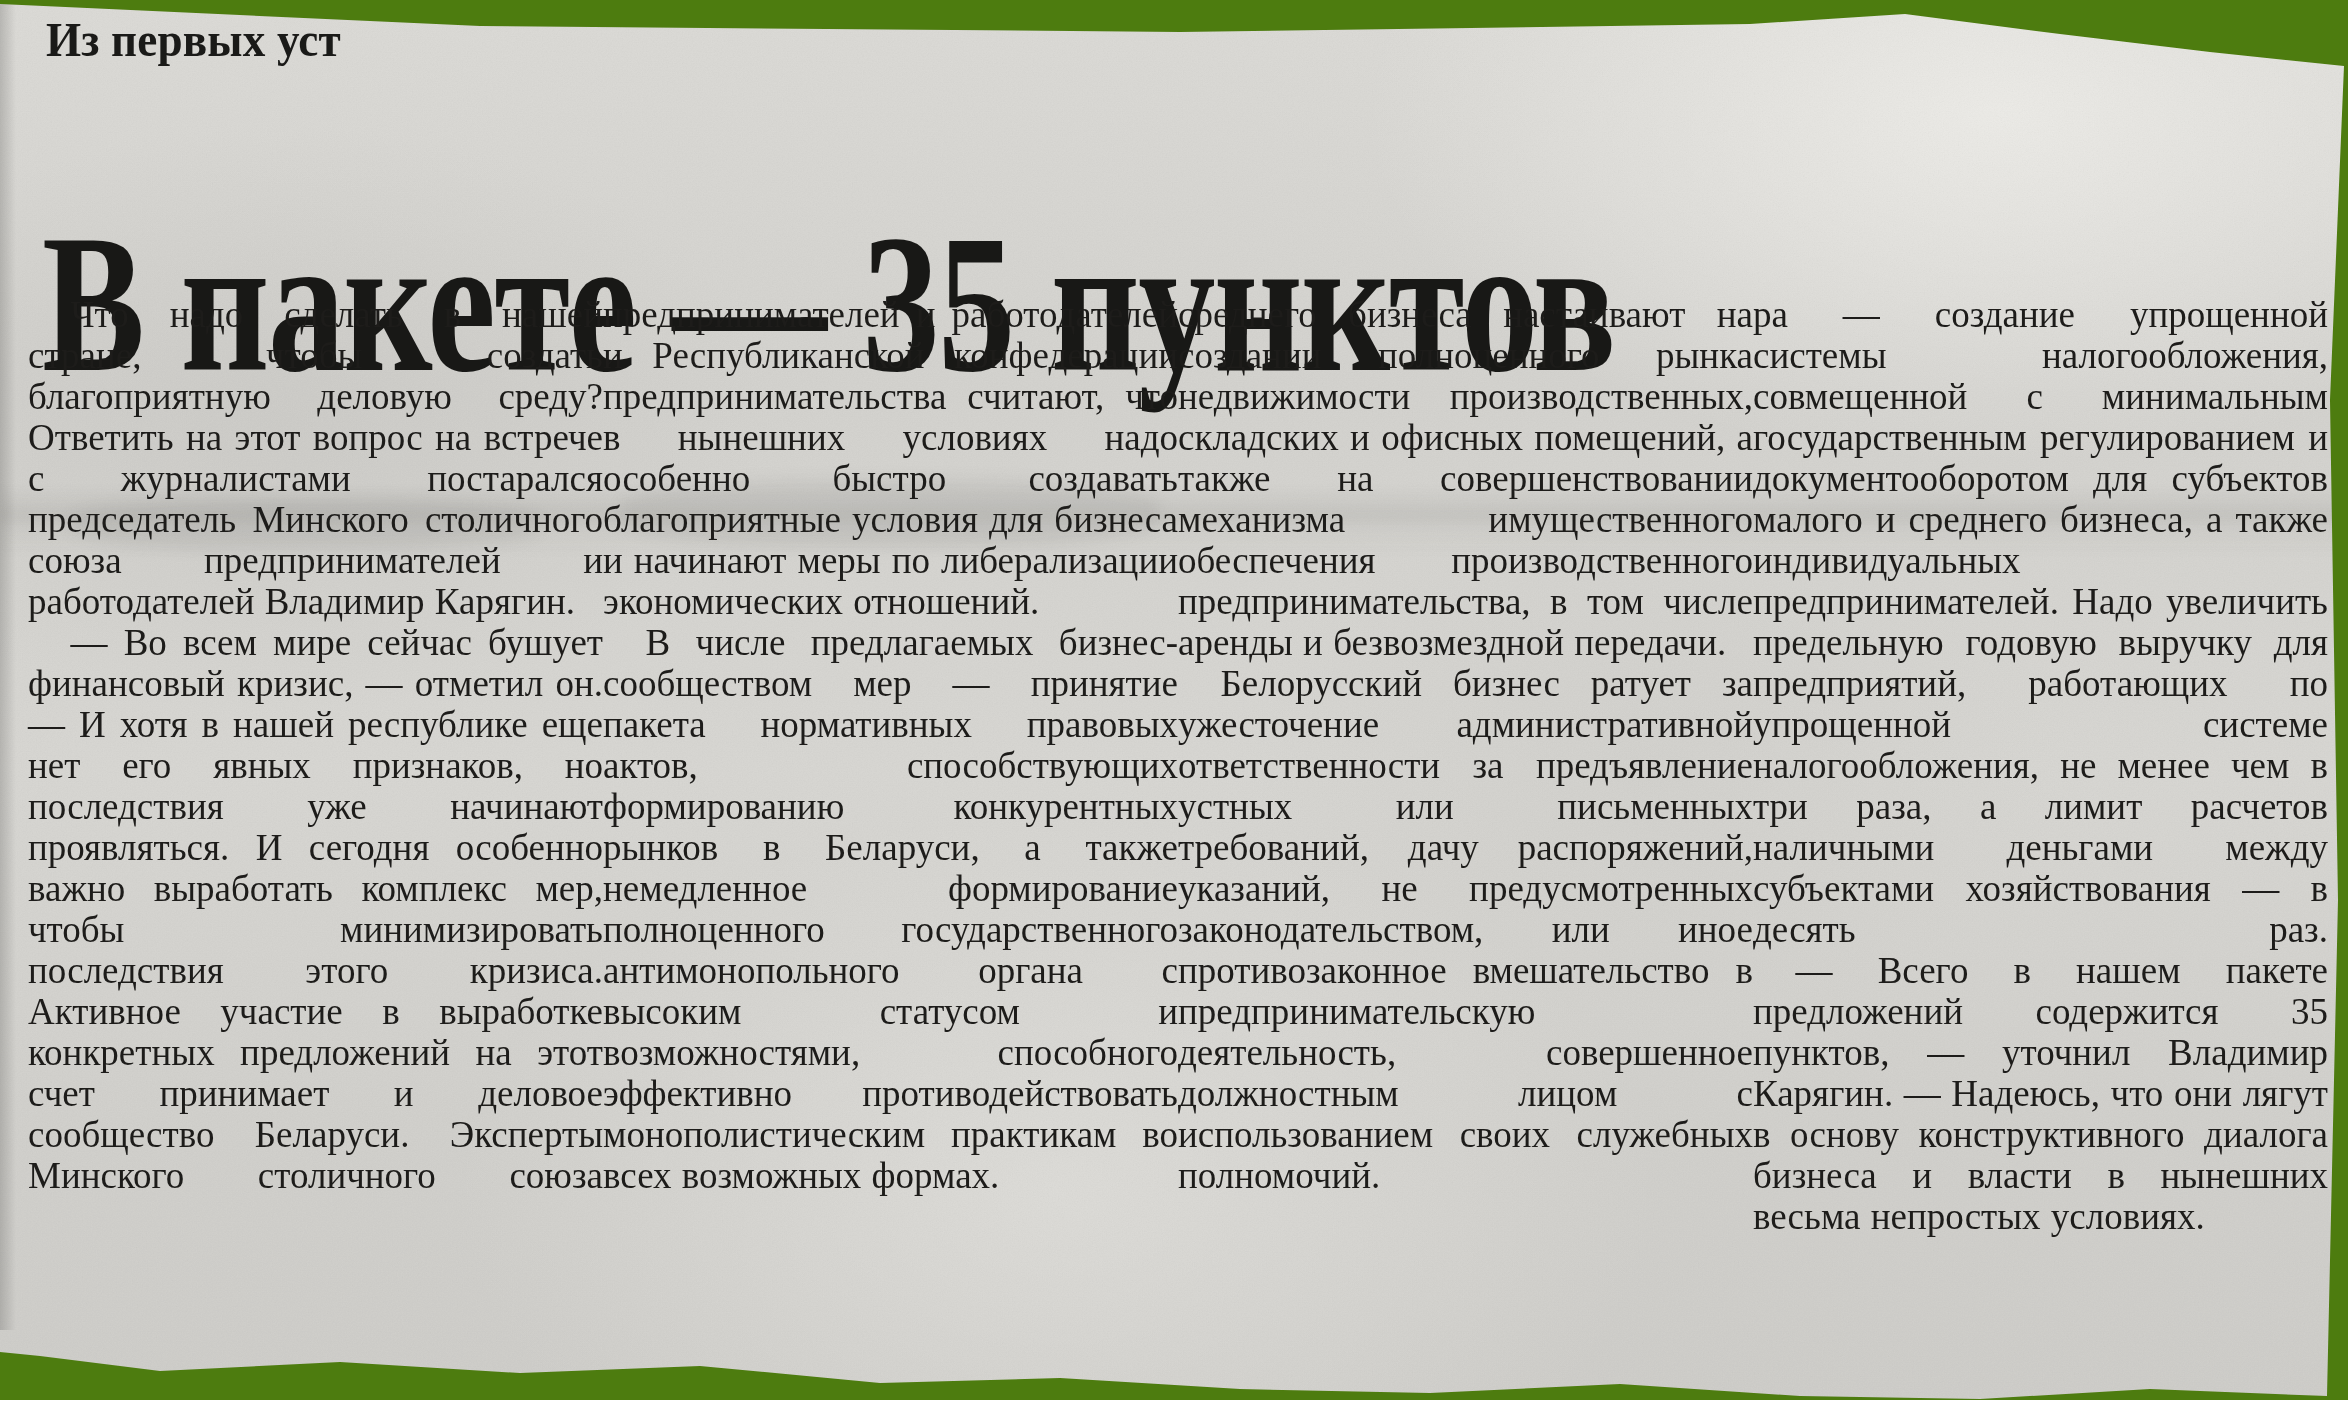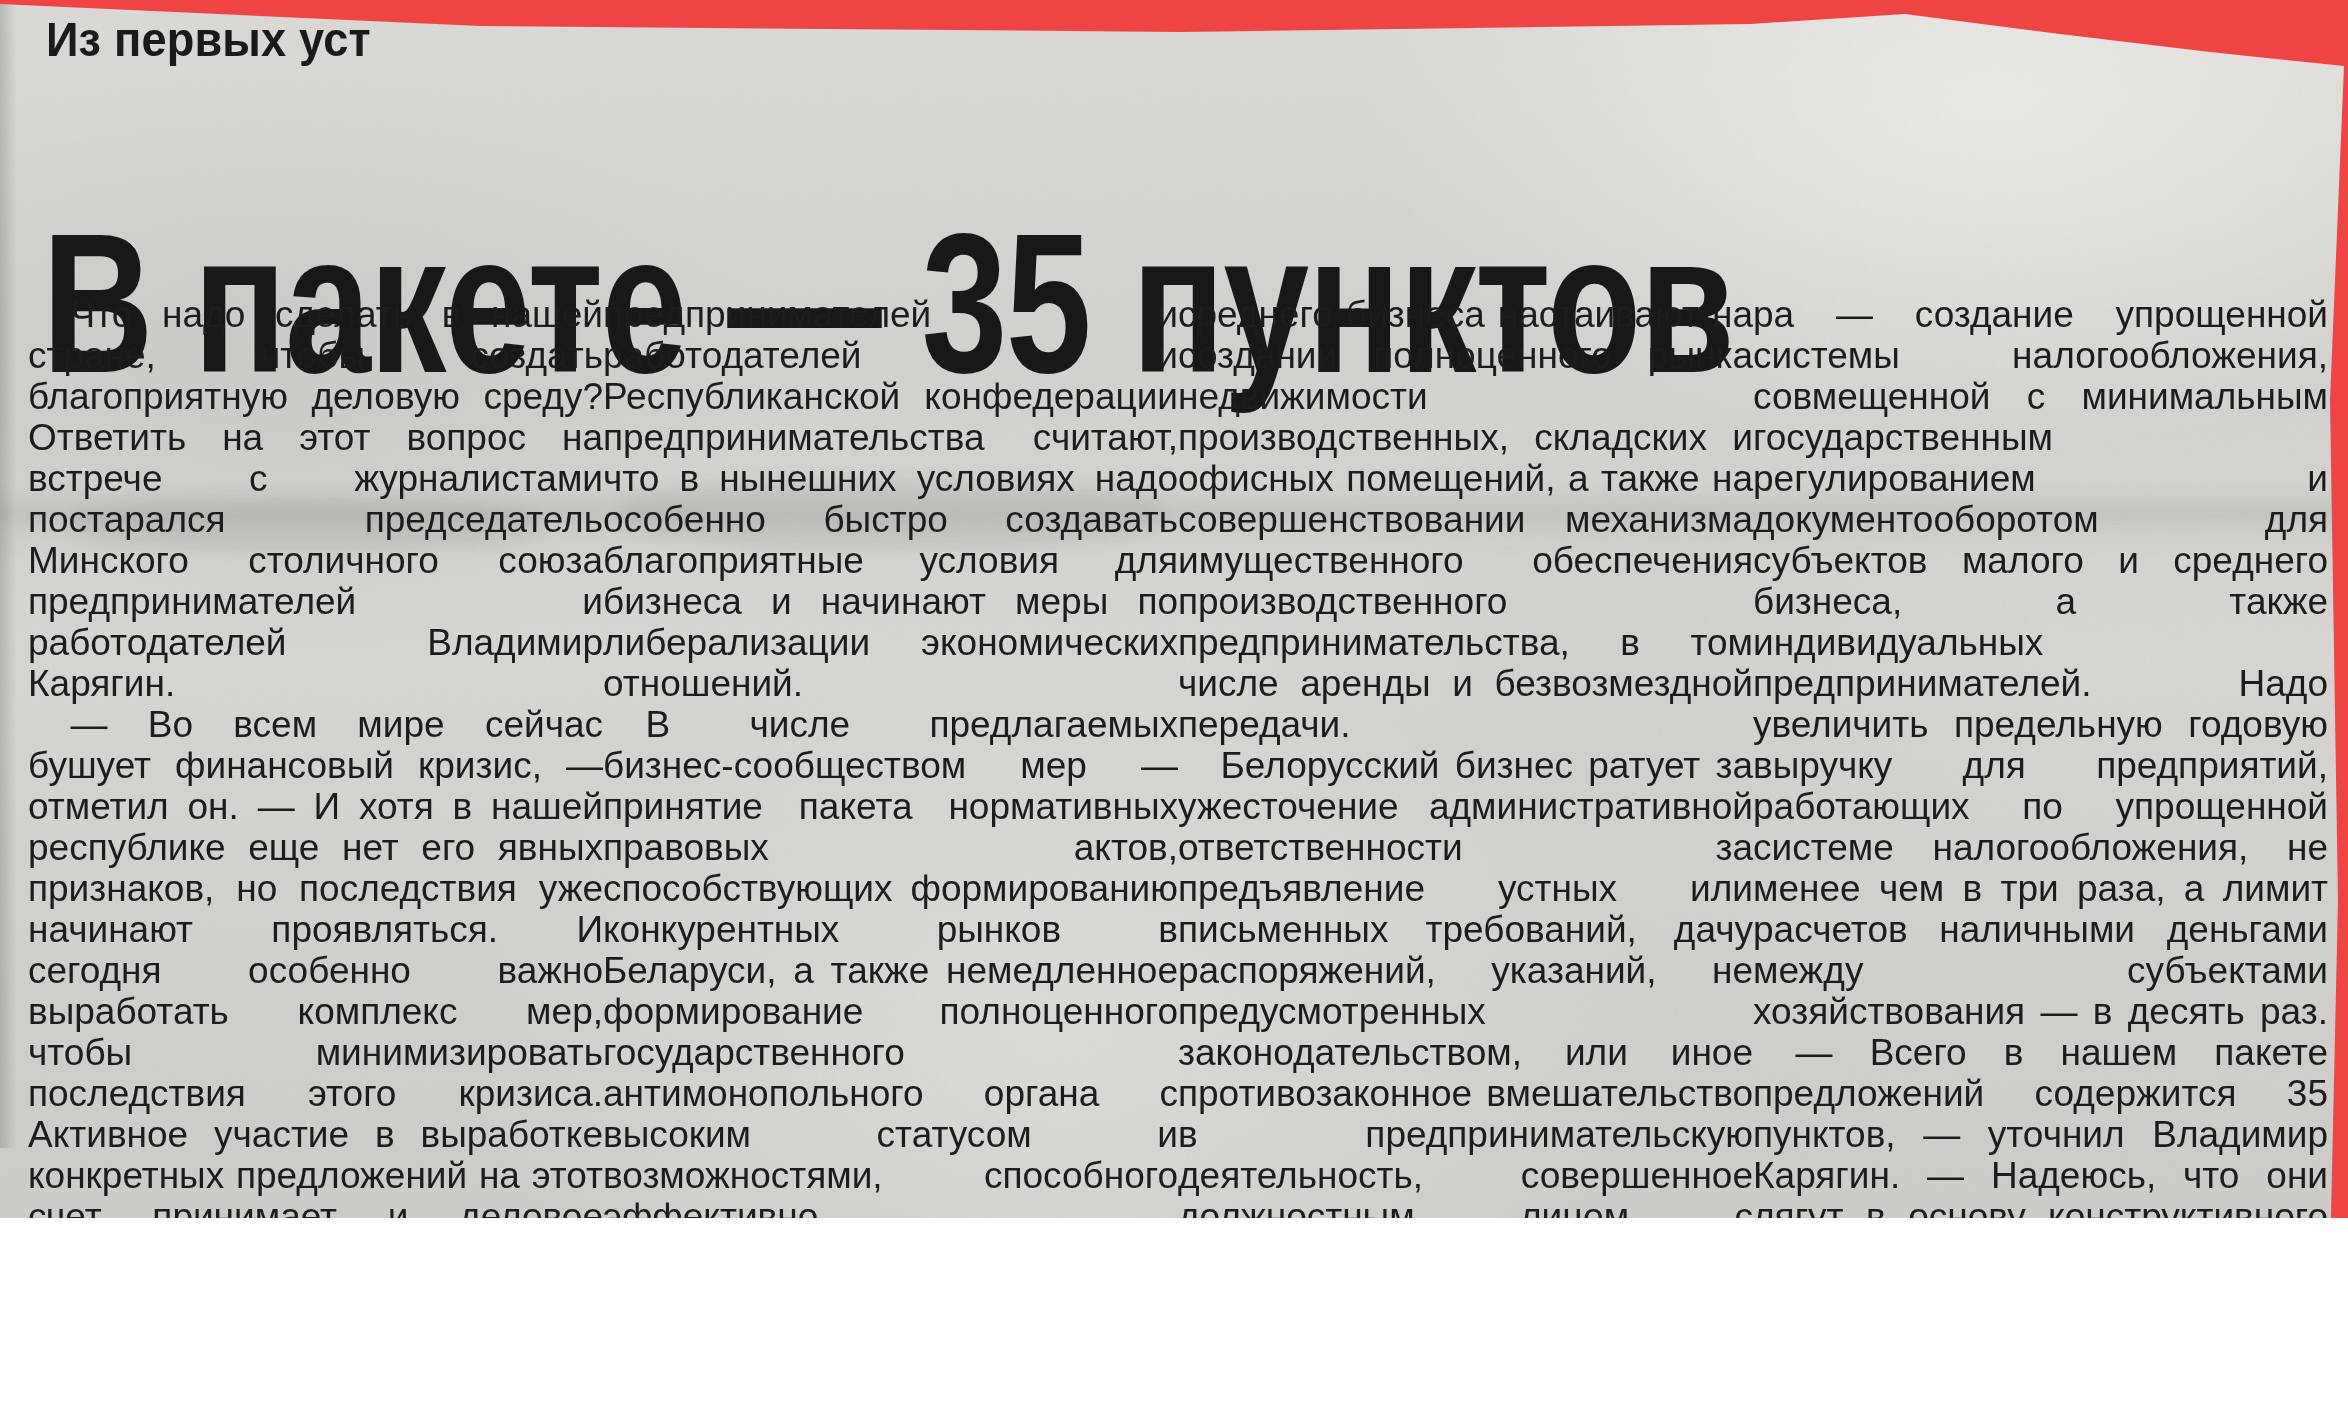--- a/index.html
+++ b/index.html
@@ -1,23 +1,23 @@
 <!DOCTYPE html>
 <html lang="ru"><head>
 <meta charset="utf-8">
 <style>
   html,body { margin:0; padding:0; }
   body { background:#ffffff; }
 
   .page {
     position:relative;
-    width:2348px; height:1218px;
-    background:#ef4444;
+    width:2348px; height:1400px;
+    background:#4d7c0f;
     overflow:hidden;
-    font-family:Liberation Sans, sans-serif;
+    font-family:Liberation Serif, serif;
   }
 
   
   .paper {
     position:absolute; inset:0;
     background:
       radial-gradient(900px 500px at 85% 8%,  rgba(238,237,233,0.9), rgba(238,237,233,0) 70%),
       radial-gradient(700px 420px at 12% 30%, rgba(200,199,195,0.55), rgba(200,199,195,0) 70%),
       radial-gradient(800px 500px at 45% 85%, rgba(226,225,221,0.7), rgba(226,225,221,0) 75%),
       radial-gradient(600px 380px at 70% 55%, rgba(205,204,200,0.45), rgba(205,204,200,0) 70%),

